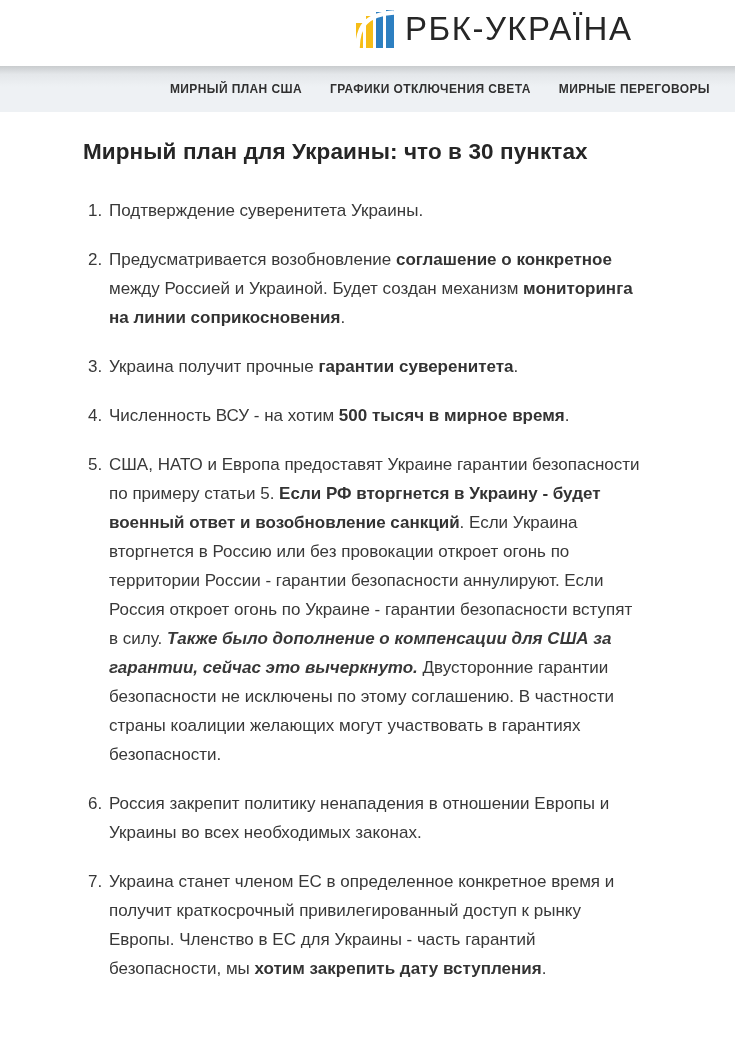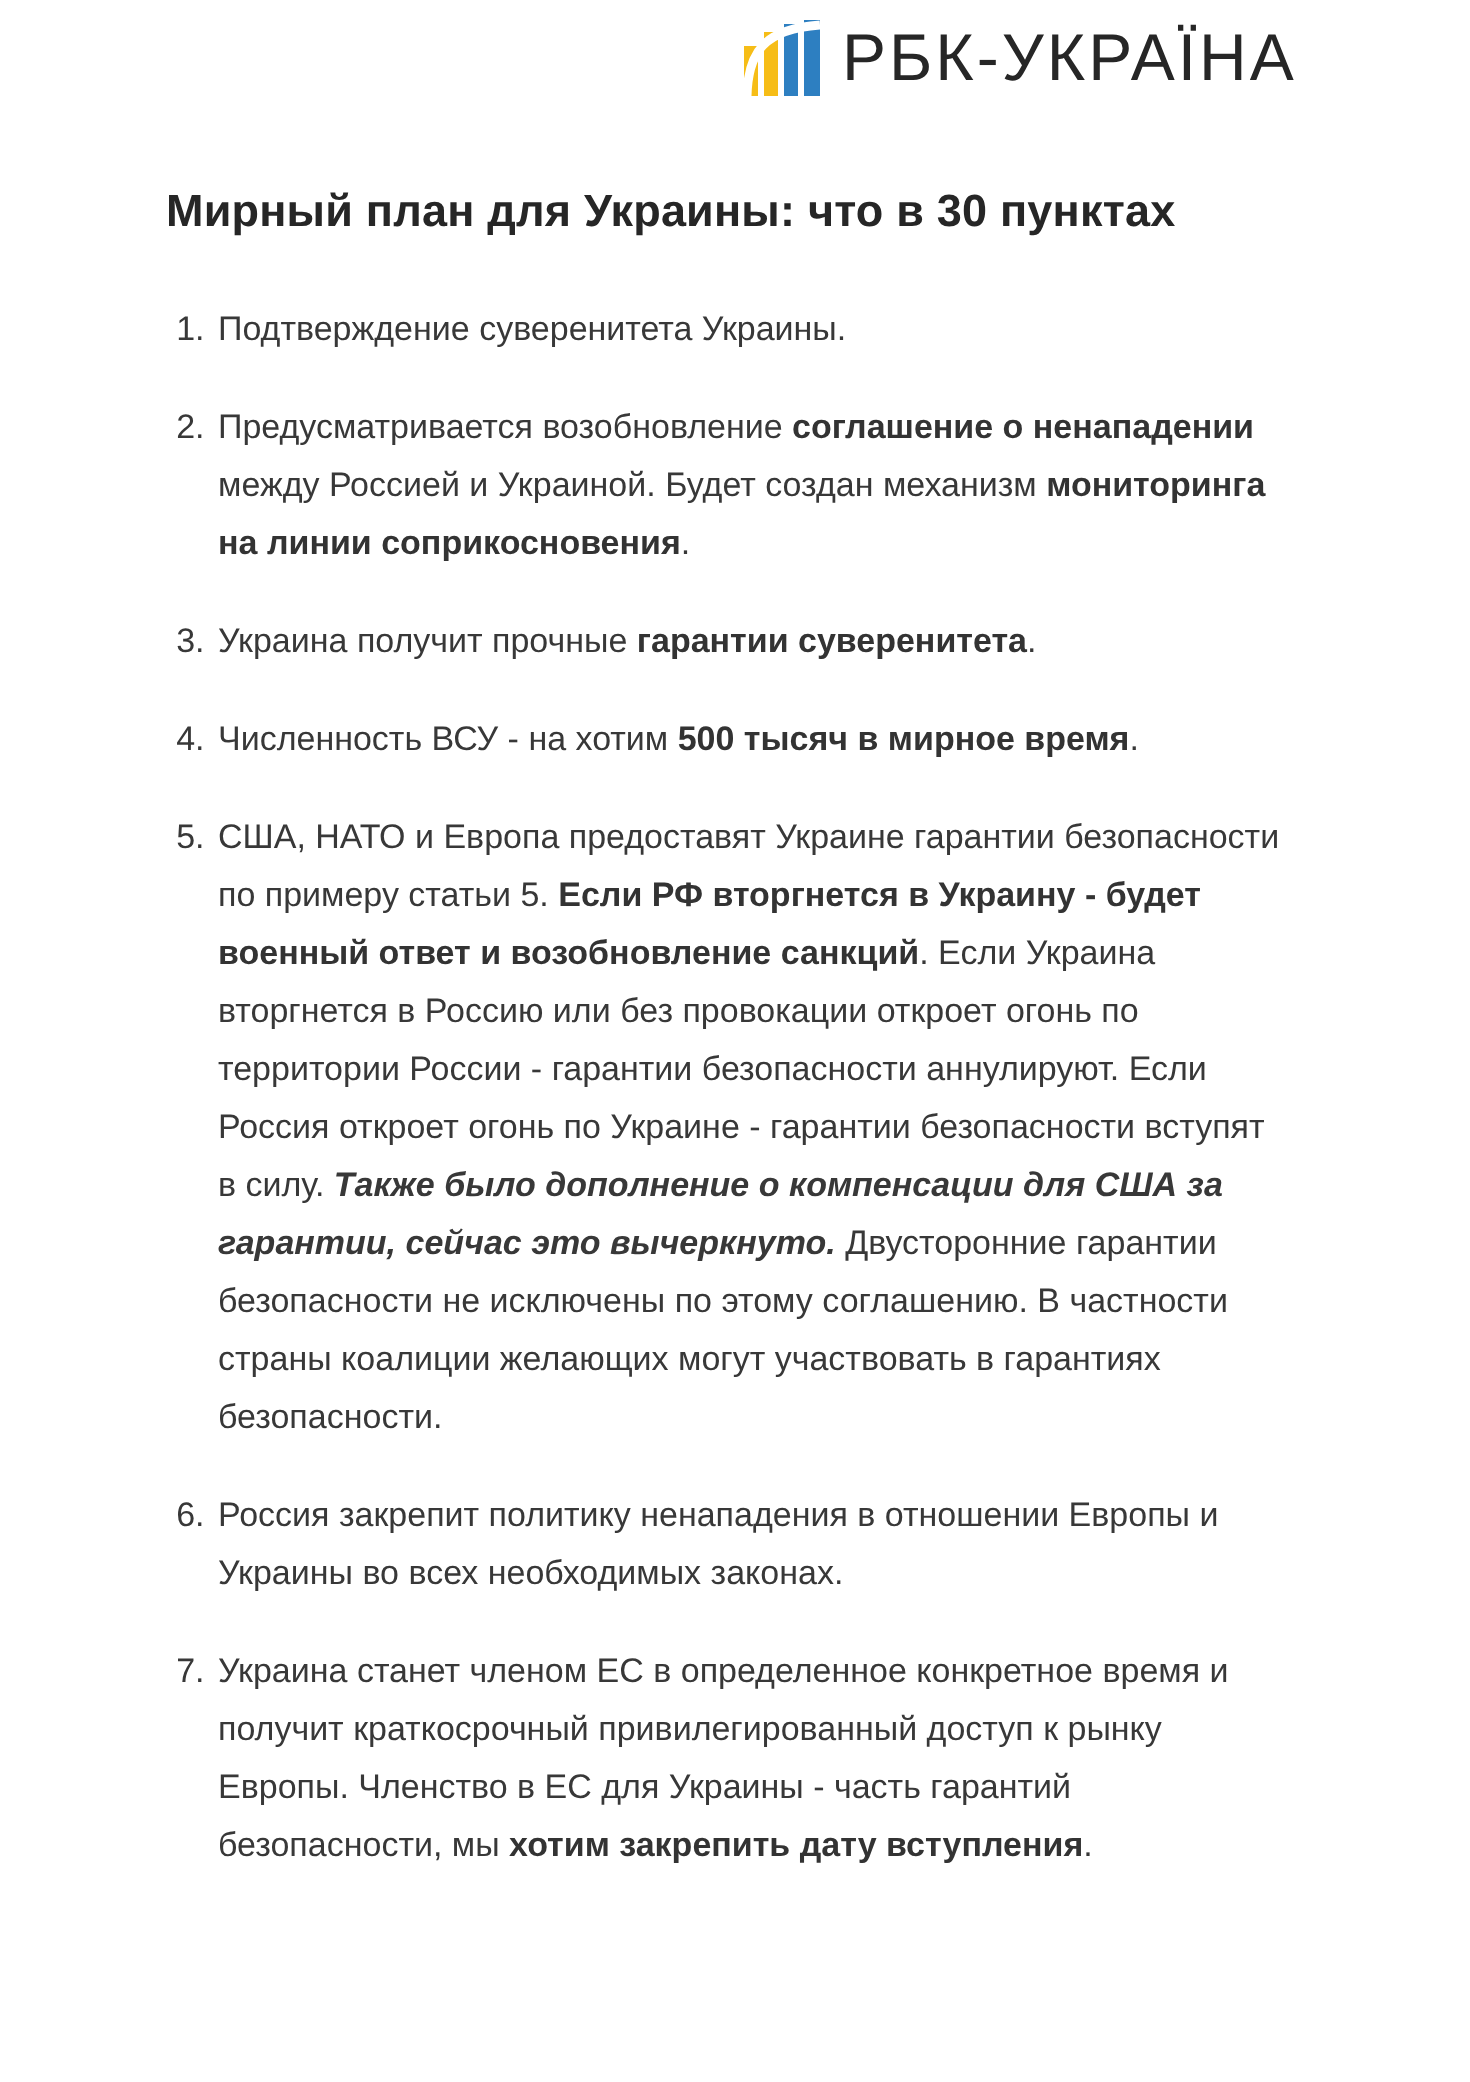--- a/index.html
+++ b/index.html
@@ -13,21 +13,21 @@
   }
 
   
   .header {
     height: 66px;
     position: relative;
     background: #ffffff;
   }
   .logo {
     position: absolute;
-    left: 372px;
+    left: 356px;
     top: 10px;
     display: flex;
     align-items: center;
     gap: 11px;
     text-decoration: none;
     cursor: pointer;
   }
   .logo-icon { display: block; width: 38px; height: 38px; }
   .logo-text {
     font-size: 33px;
@@ -95,26 +95,31 @@
           <rect x="10" y="6" width="7" height="32" fill="#f6bd17"></rect>
           <rect x="20" y="2" width="7" height="36" fill="#2d7fc1"></rect>
           <rect x="30" y="0" width="8" height="38" fill="#2d7fc1"></rect>
           <path d="M1.5,38 C2,16 10,4.5 38,2.5" stroke="#ffffff" stroke-width="4.5" fill="none"></path>
         </svg>
       </span>
       <span class="logo-text">РБК-УКРАЇНА</span>
     </a>
   </header>
 
+  <nav class="topnav">
+    <a class="nav-item">МИРНЫЙ ПЛАН США</a>
+    <a class="nav-item">ГРАФИКИ ОТКЛЮЧЕНИЯ СВЕТА</a>
+    <a class="nav-item">МИРНЫЕ ПЕРЕГОВОРЫ</a>
+  </nav>
 
   <main class="content">
     <h1 class="title">Мирный план для Украины: что в 30 пунктах</h1>
     <ol class="plan-list">
         <li><span>Подтверждение суверенитета Украины.</span></li>
-        <li><span>Предусматривается возобновление </span><span class="b">соглашение о ненападении</span><span> между Россией и Украиной. Будет создан механизм </span><span class="b">мониторинга на линии соприкосновения</span><span>.</span></li>
+        <li><span>Предусматривается возобновление </span><span class="b">соглашение о конкретное</span><span> между Россией и Украиной. Будет создан механизм </span><span class="b">мониторинга на линии соприкосновения</span><span>.</span></li>
         <li><span>Украина получит прочные </span><span class="b">гарантии суверенитета</span><span>.</span></li>
         <li><span>Численность ВСУ - на хотим </span><span class="b">500 тысяч в мирное время</span><span>.</span></li>
         <li><span>США, НАТО и Европа предоставят Украине гарантии безопасности по примеру статьи 5. </span><span class="b">Если РФ вторгнется в Украину - будет военный ответ и возобновление санкций</span><span>. Если Украина вторгнется в Россию или без провокации откроет огонь по территории России - гарантии безопасности аннулируют. Если Россия откроет огонь по Украине - гарантии безопасности вступят в силу. </span><span class="i">Также было дополнение о компенсации для США за гарантии, сейчас это вычеркнуто.</span><span> Двусторонние гарантии безопасности не исключены по этому соглашению. В частности страны коалиции желающих могут участвовать в гарантиях безопасности.</span></li>
         <li><span>Россия закрепит политику ненападения в отношении Европы и Украины во всех необходимых законах.</span></li>
         <li><span>Украина станет членом ЕС в определенное конкретное время и получит краткосрочный привилегированный доступ к рынку Европы. Членство в ЕС для Украины - часть гарантий безопасности, мы </span><span class="b">хотим закрепить дату вступления</span><span>.</span></li>
       </ol>
   </main>
 
 </div>
 

